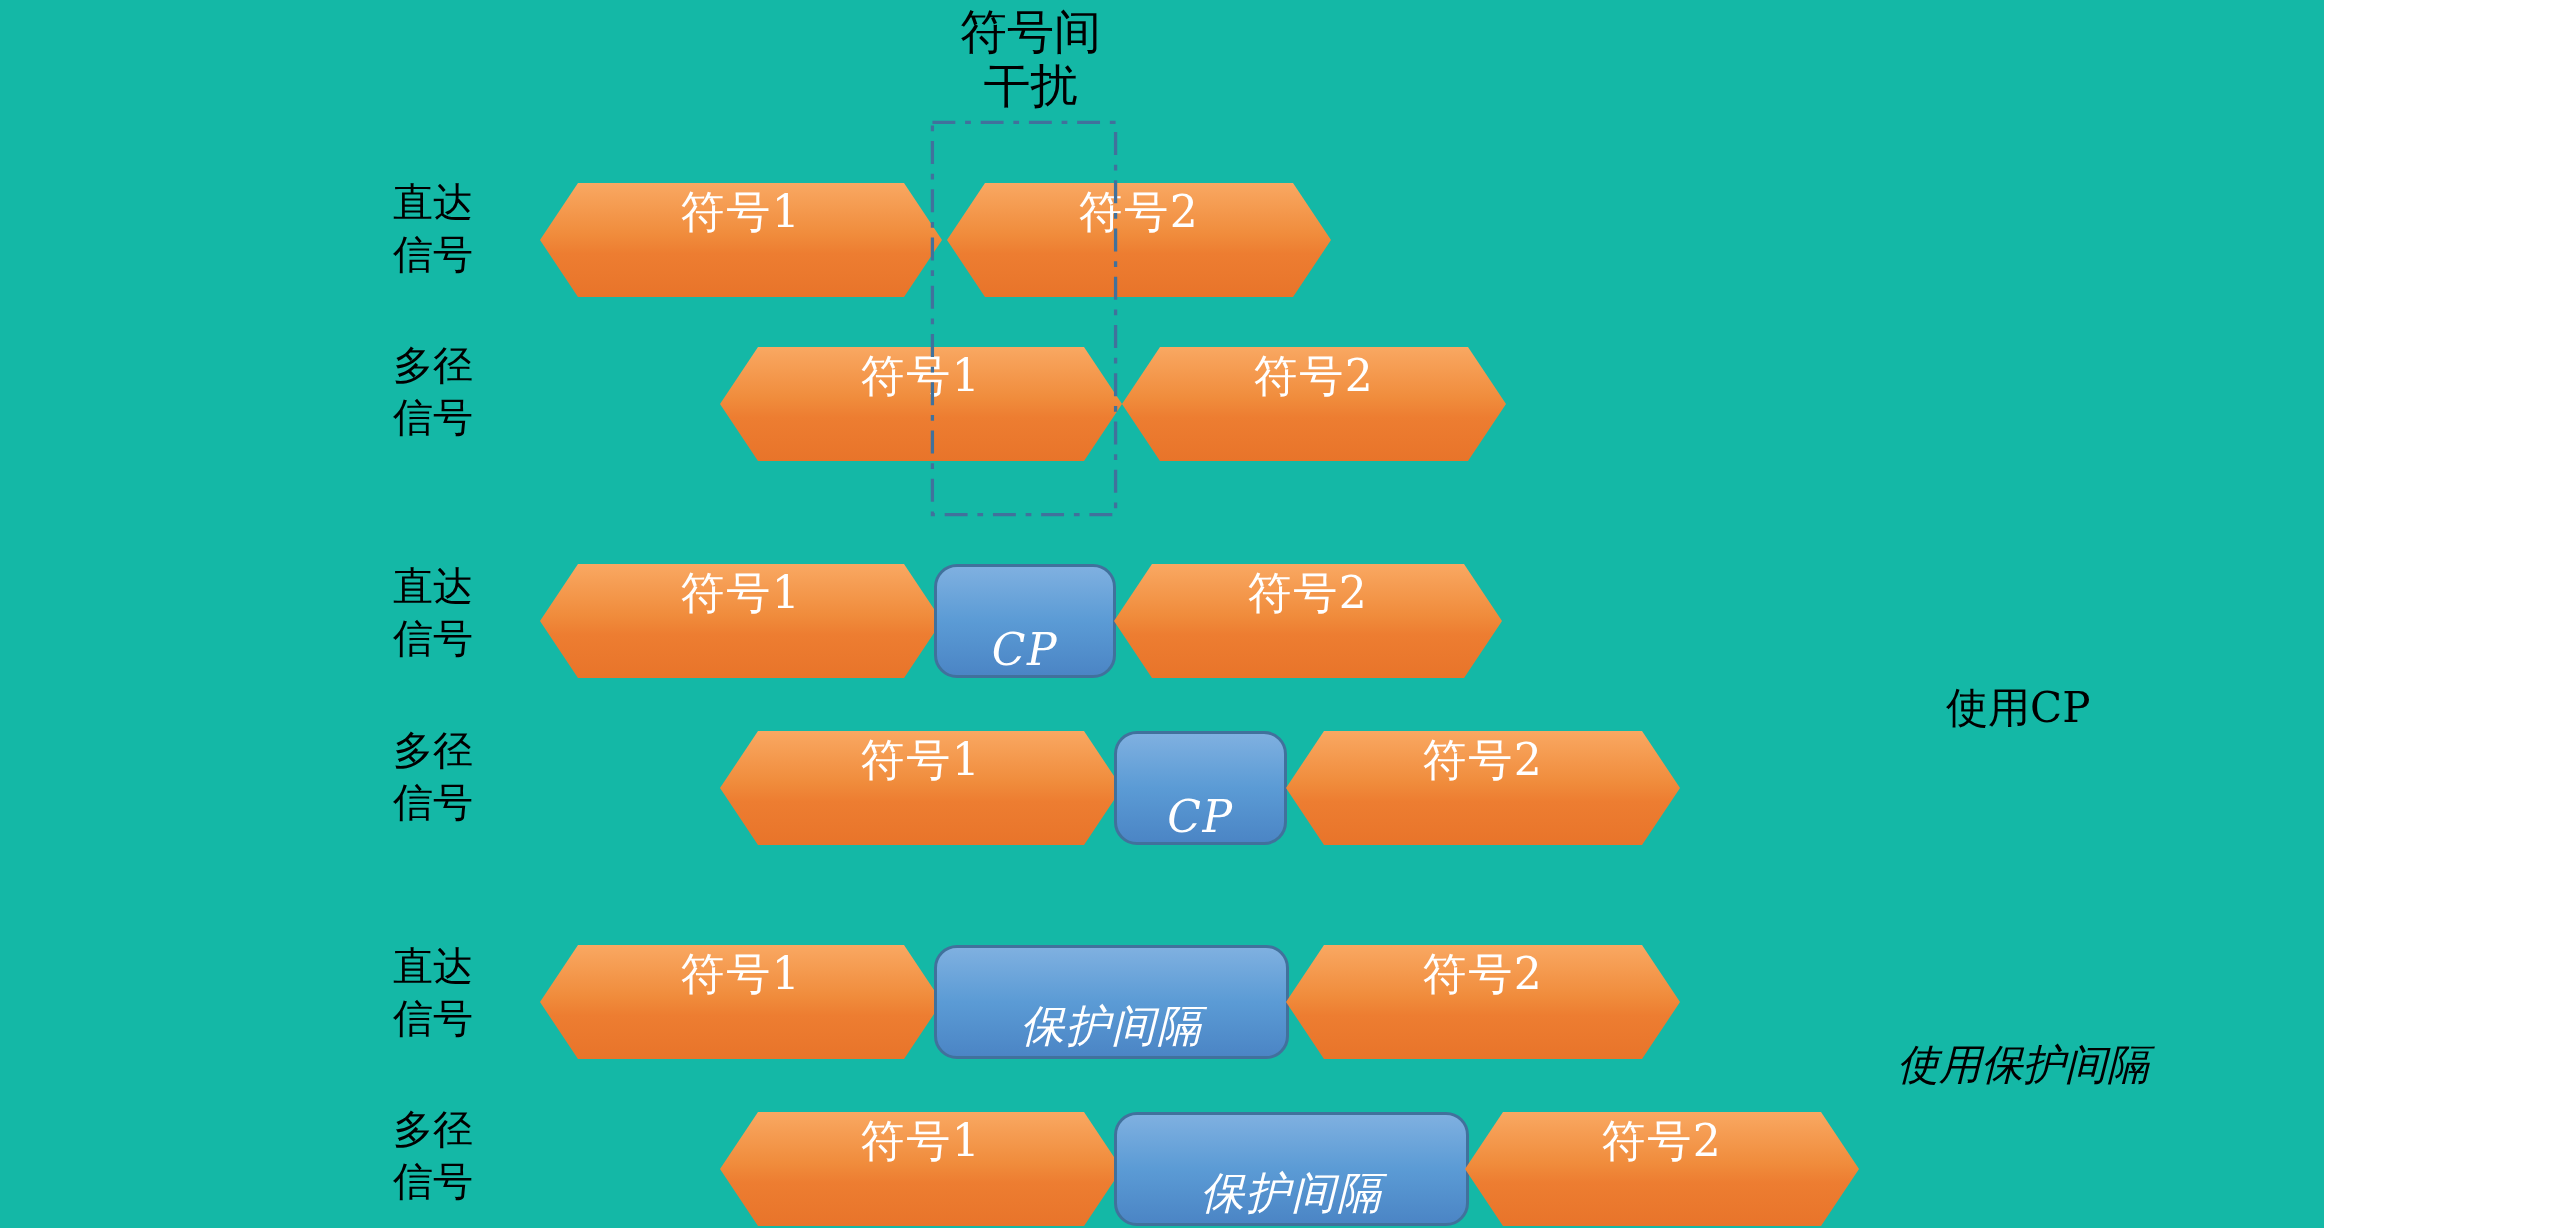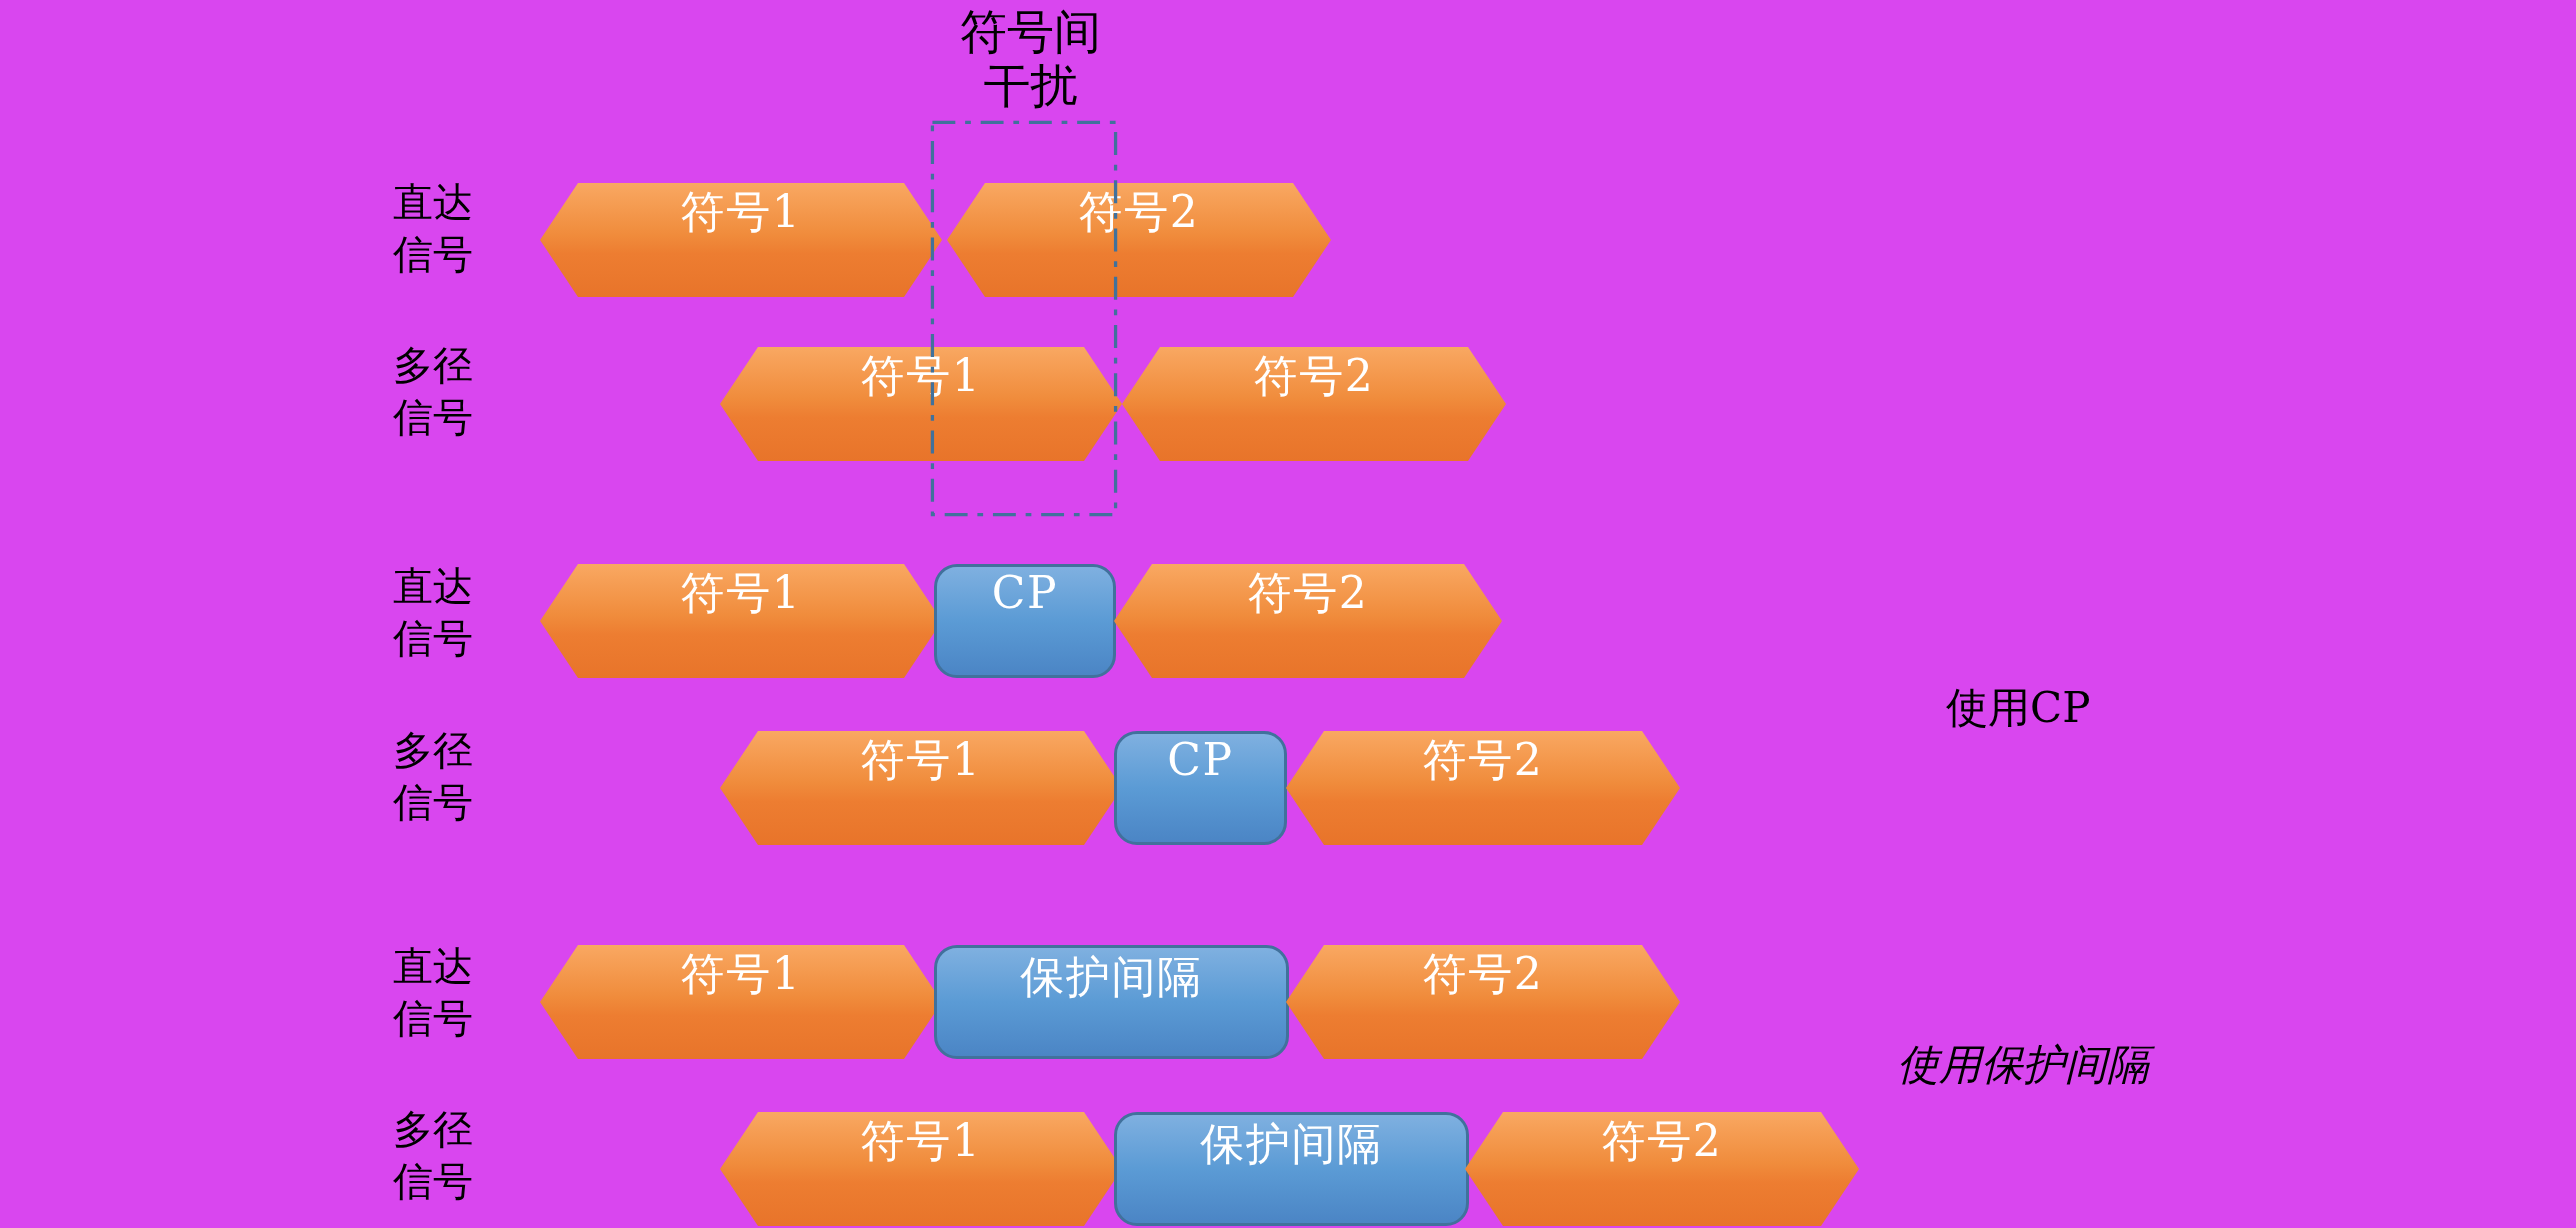--- a/index.html
+++ b/index.html
@@ -3,23 +3,23 @@
 <meta charset="utf-8">
 <style>
   html, body {
     margin: 0;
     padding: 0;
     background: #ffffff;
     font-family: "DejaVu Serif", "Liberation Serif", serif;
   }
   .canvas {
     position: relative;
-    width: 2576px;
+    width: 2324px;
     height: 1228px;
-    background: #d946ef;
+    background: #14b8a6;
     overflow: hidden;
   }
   
   .hex {
     position: absolute;
     height: 114px;
     clip-path: polygon(0 50%, 38px 0, calc(100% - 38px) 0, 100% 50%, calc(100% - 38px) 100%, 38px 100%);
     background: linear-gradient(180deg, #f9a862 0%, #f08c3c 45%, #ed7d31 62%, #e8742a 100%);
     display: flex;
     justify-content: center;
@@ -29,25 +29,26 @@
   }
   
   .blue {
     position: absolute;
     height: 114px;
     box-sizing: border-box;
     border: 3.3px solid #41719c;
     border-radius: 23px;
     background: linear-gradient(180deg, #7fb0e0 0%, #5b9bd5 50%, #4b85c5 100%);
     display: flex;
-    align-items: flex-start;
+    align-items: flex-end;
     justify-content: center;
     color: #ffffff;
     font-size: 44px;
     letter-spacing: 1.6px;
+    font-style: italic;
   }
   
   .rowlabel {
     position: absolute;
     left: 343px;
     width: 180px;
     text-align: center;
     color: #000000;
     font-size: 40px;
     line-height: 1.3;

